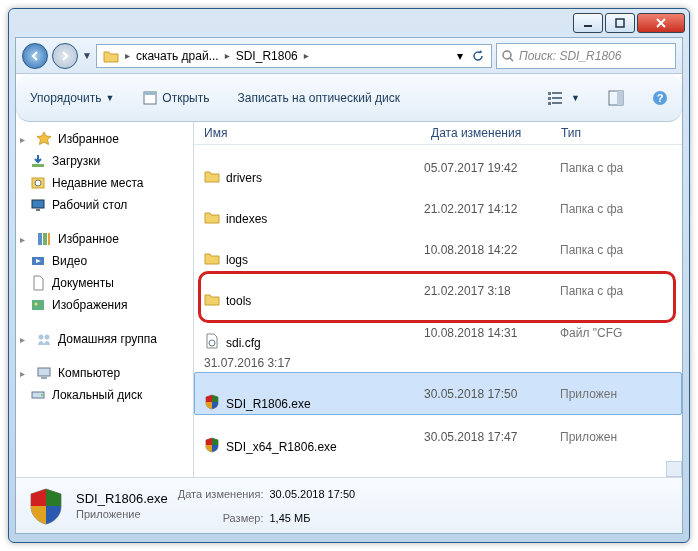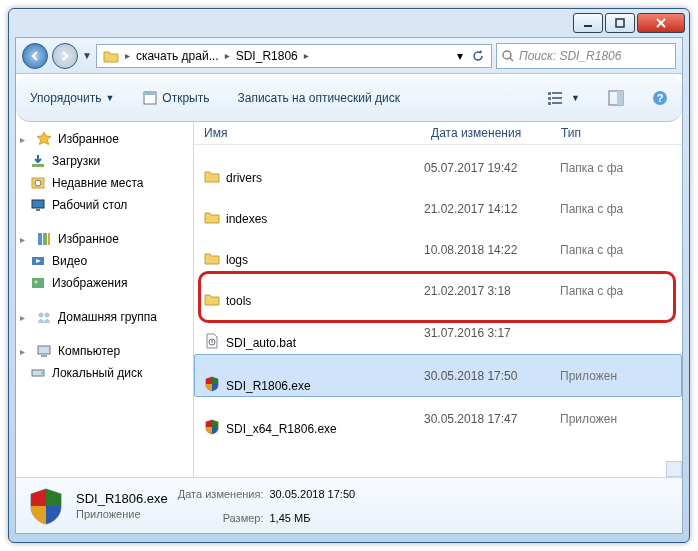--- a/index.html
+++ b/index.html
@@ -198,20 +198,26 @@
               </div>
           <div class="sb-item">
                 <svg width="16" height="16" viewBox="0 0 16 16">
                   <rect x="2" y="4" width="12" height="8" fill="#4a80c0"></rect>
                   <path d="M6 6l5 2-5 2z" fill="#fff"></path>
                 </svg>
                 <span>Видео</span>
               </div>
           <div class="sb-item">
                 <svg width="16" height="16" viewBox="0 0 16 16">
+                  <path d="M4 1h6l3 3v11H4z" fill="#fff" stroke="#888"></path>
+                </svg>
+                <span>Документы</span>
+              </div>
+          <div class="sb-item">
+                <svg width="16" height="16" viewBox="0 0 16 16">
                   <rect x="2" y="3" width="12" height="10" fill="#60b080"></rect>
                   <circle cx="6" cy="7" r="1.5" fill="#ffe060"></circle>
                 </svg>
                 <span>Изображения</span>
               </div>
         </div>
         <div class="sb-group">
           <div class="sb-item top">
                 <span class="caret">▸</span>
                 <svg width="16" height="16" viewBox="0 0 16 16">
@@ -284,25 +290,28 @@
                     </svg></span>
                   <span>tools</span>
                 </div>
                 <div class="fdate">21.02.2017 3:18</div>
                 <div class="ftype">Папка с фа</div>
               </div>
               <div class="row">
                 <div class="fname">
                   <span><svg width="16" height="16" viewBox="0 0 16 16">
                       <path d="M3 1h7l3 3v11H3z" fill="#fff" stroke="#888"></path>
-                      <circle cx="8" cy="9" r="3" fill="none" stroke="#678"></circle>
-                      <path d="M8 7v2l1 1" stroke="#678" fill="none"></path>
-                    </svg></span>
-                  <span>SDI_auto.bat</span>
-                </div>
+                      <circle cx="8" cy="10" r="3" fill="none" stroke="#678"></circle>
+                    </svg></span>
+                  <span>sdi.cfg</span>
+                </div>
+                <div class="fdate">10.08.2018 14:31</div>
+                <div class="ftype">Файл "CFG</div>
+              </div>
+              <div class="row">
                 <div class="fdate">31.07.2016 3:17</div>
               </div>
               <div class="row selected">
                 <div class="fname">
                   <span><svg width="16" height="16" viewBox="0 0 16 16">
                       <path d="M8 1L14 3v6c0 4-3 5-6 6-3-1-6-2-6-6V3z" fill="#e8e8e8" stroke="#888"></path>
                       <path d="M8 1L14 3v5H8z" fill="#2a7a2a"></path>
                       <path d="M8 1L2 3v5h6z" fill="#d02020"></path>
                       <path d="M2 8h6v7c-3-1-6-2-6-6z" fill="#e0a020"></path>
                       <path d="M14 8H8v7c3-1 6-2 6-6z" fill="#2a5ab0"></path>

